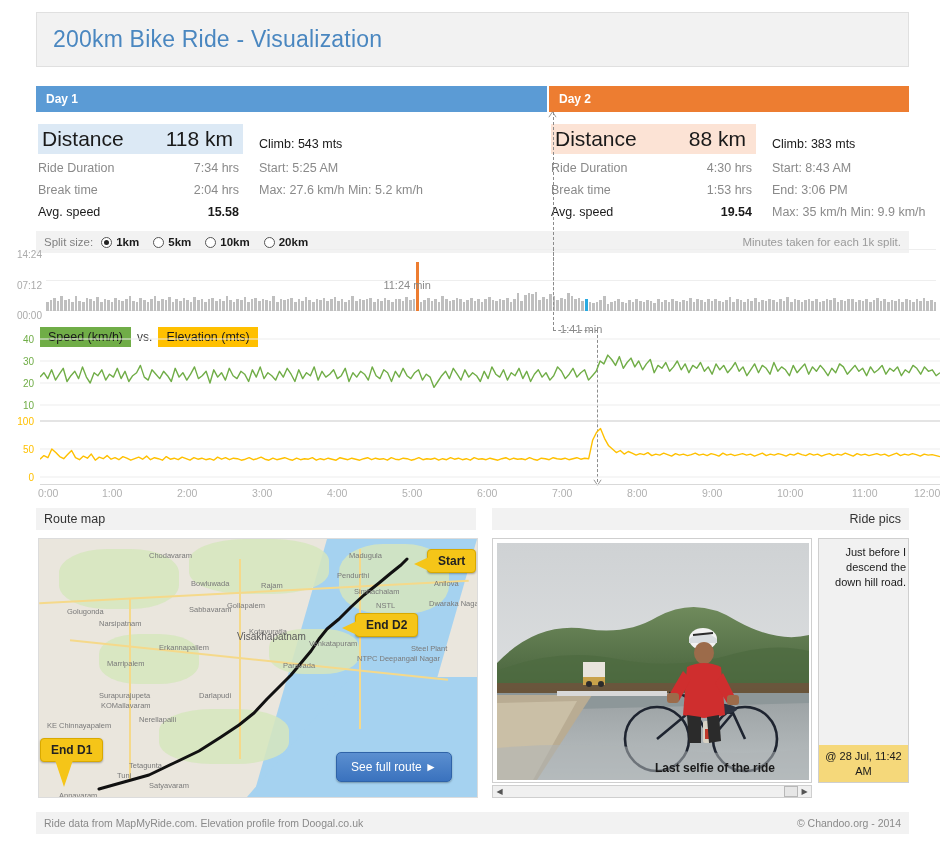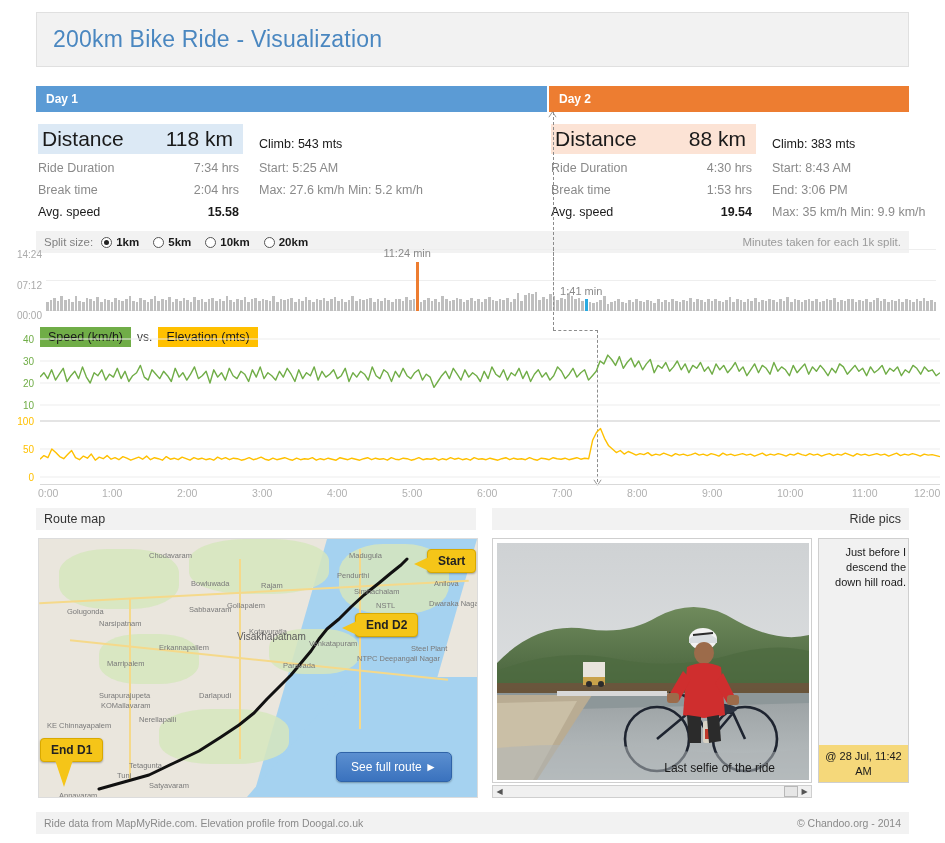--- a/index.html
+++ b/index.html
@@ -85,21 +85,21 @@
   .sc-ylabels { position:absolute; left:6px; top:0; width:36px; height:70px;
     font-size:10px; color:#aaaaaa; }
   .sc-ylabels span { position:absolute; right:0; }
   .sc-plot { position:absolute; left:46px; top:6px; width:890px; height:62px; }
   .gridline { position:absolute; left:0; width:100%; height:1px; background:#eeeeee; }
   .bars { position:absolute; left:0; bottom:0; width:100%; height:62px;
     display:flex; align-items:flex-end; gap:1px; }
   .bars i { display:block; flex:1 1 auto; background:#bfbfbf; }
   .bars i.hi { background:#ed7d31; }
   .bars i.lo { background:#29aae1; }
-  .callout { position:absolute; font-size:11px; color:#8a8a8a; white-space:nowrap; }
+  .callout { position:absolute; font-size:11px; color:#8a8a8a; white-space:nowrap;margin-top:32px; }
 
   
   .dash-v { position:absolute; border-left:1px dashed #8c8c8c; }
   .dash-h { position:absolute; border-top:1px dashed #8c8c8c; }
   .arrow-up, .arrow-down { position:absolute; width:9px; height:9px; }
 
   
   .legend { position:absolute; left:40px; top:327px; display:flex; align-items:center; gap:6px; }
   .chip { font-size:12.5px; padding:3px 8px; color:#1a1a1a; }
   .chip.green { background:#70ad47; }
@@ -160,21 +160,21 @@
     box-shadow:0 1px 2px rgba(0,0,0,.3);
   }
 
   
   .picspane { position:absolute; left:492px; top:538px; width:417px; height:260px; }
   .photo-card { position:absolute; left:0; top:0; width:320px; height:245px;
     border:1px solid #cfcfcf; background:#fff; padding:3px; }
   .photo { position:absolute; left:4px; top:4px; width:312px; height:237px; overflow:hidden; }
   .cap {
     position:absolute; left:4px; bottom:4px; width:284px;
-    font-size:12px; color:#1a1a1a; text-align:right; padding:2px 6px 3px 0;
+    font-size:12px; color:#1a1a1a; text-align:right; padding:2px 6px 3px 0;font-weight:bold;
   }
   .scrollbar {
     position:absolute; left:0; top:247px; width:320px; height:13px;
     background:#f0f0f0; border:1px solid #cfcfcf; display:flex; align-items:center;
   }
   .sb-arrow { width:13px; height:11px; font-size:8px; color:#555;
     display:flex; align-items:center; justify-content:center; }
   .sb-track { flex:1; height:11px; position:relative; }
   .sb-thumb { position:absolute; right:0; top:0; width:14px; height:11px;
     background:#e6e6e6; border:1px solid #b8b8b8; }
@@ -532,21 +532,21 @@
         <i style="height: 9.04167px;"></i>
         <i style="height: 11.625px;"></i>
         <i style="height: 9.90278px;"></i>
         <i style="height: 12.9167px;"></i>
         <i style="height: 10.3333px;"></i>
         <i style="height: 11.1944px;"></i>
         <i style="height: 9.47222px;"></i>
       </div>
   </div>
   <div class="callout" id="max-callout" style="left: 383.431px; top: 4px;">11:24 min</div>
-  <div class="callout" id="min-callout" style="left: 560.101px; top: 42px;">1:41 min</div>
+  <div class="callout" id="min-callout" style="left: 560.101px; top: 48px;">1:41 min</div>
 </div>
 
 <div class="dash-v" style="left:553px; top:112px; height:218px;"></div>
 <svg class="arrow-up" style="left:548px; top:110px;" viewBox="0 0 10 10">
   <path d="M1 8 L5 2 L9 8" fill="none" stroke="#8c8c8c" stroke-width="1"></path>
 </svg>
 <div class="dash-h" style="left:553px; top:330px; width:45px;"></div>
 <div class="dash-v" style="left:597px; top:330px; height:152px;"></div>
 <svg class="arrow-down" style="left:593px; top:478px;" viewBox="0 0 10 10">
   <path d="M1 2 L5 8 L9 2" fill="none" stroke="#8c8c8c" stroke-width="1"></path>

